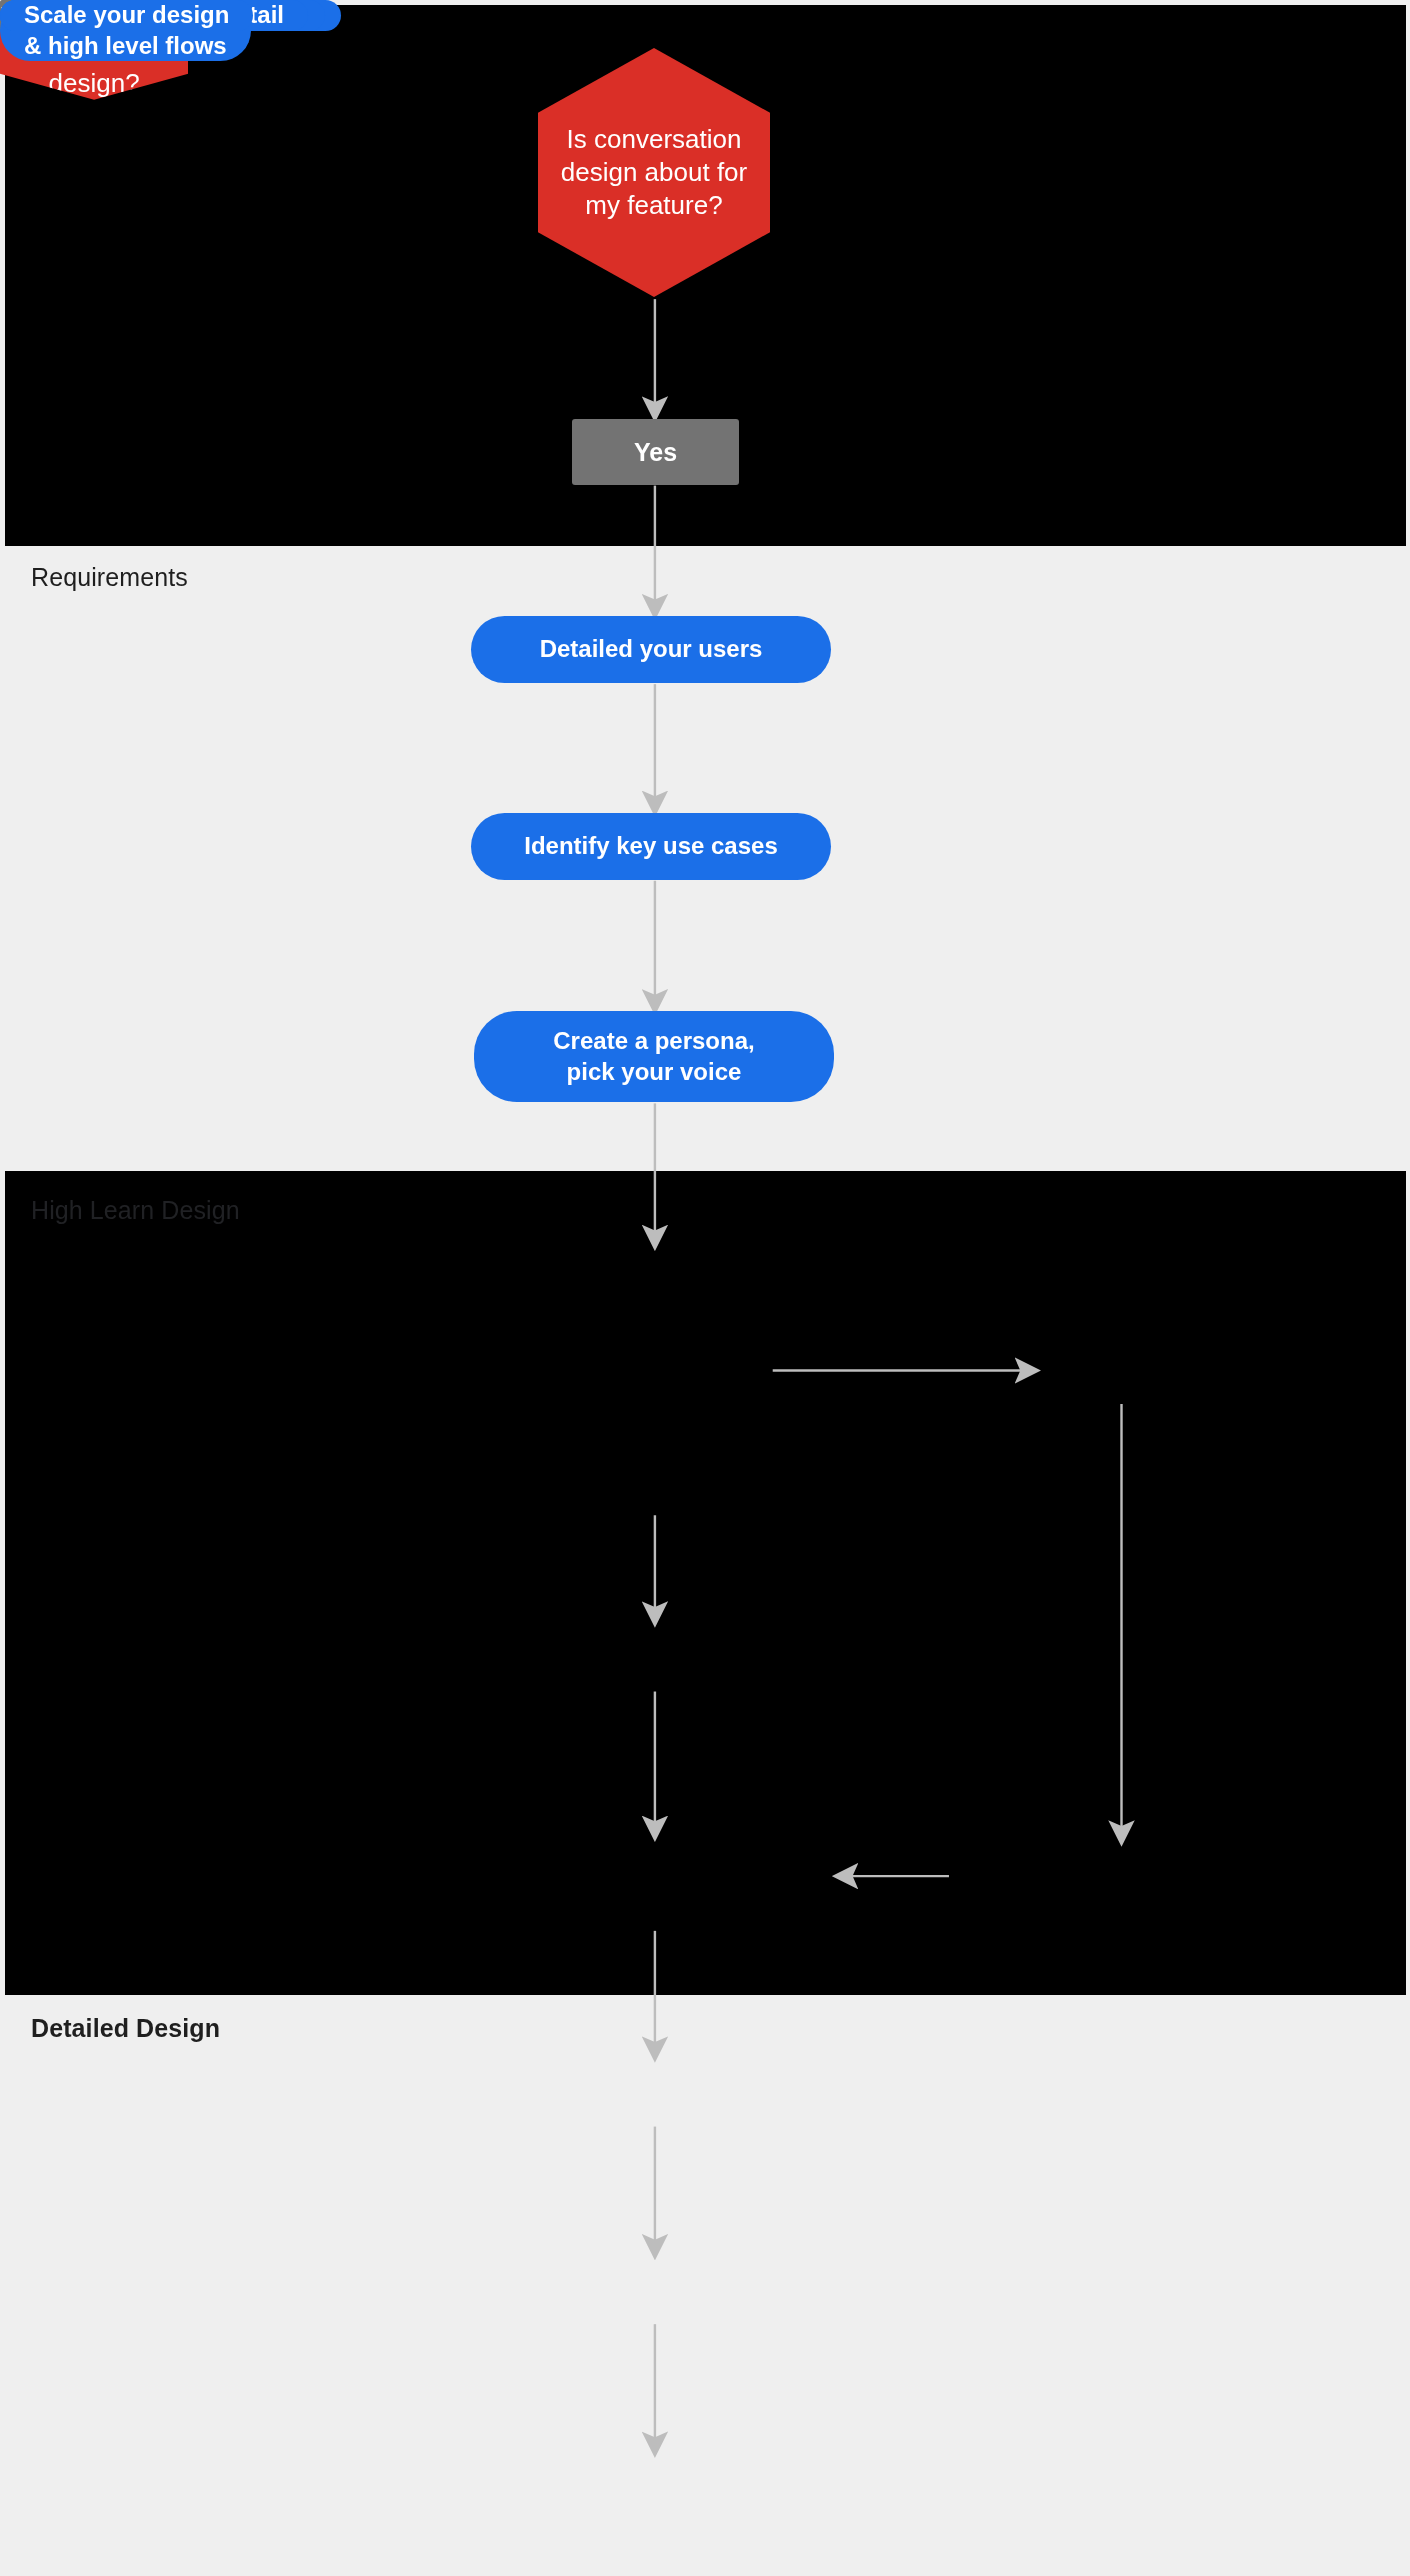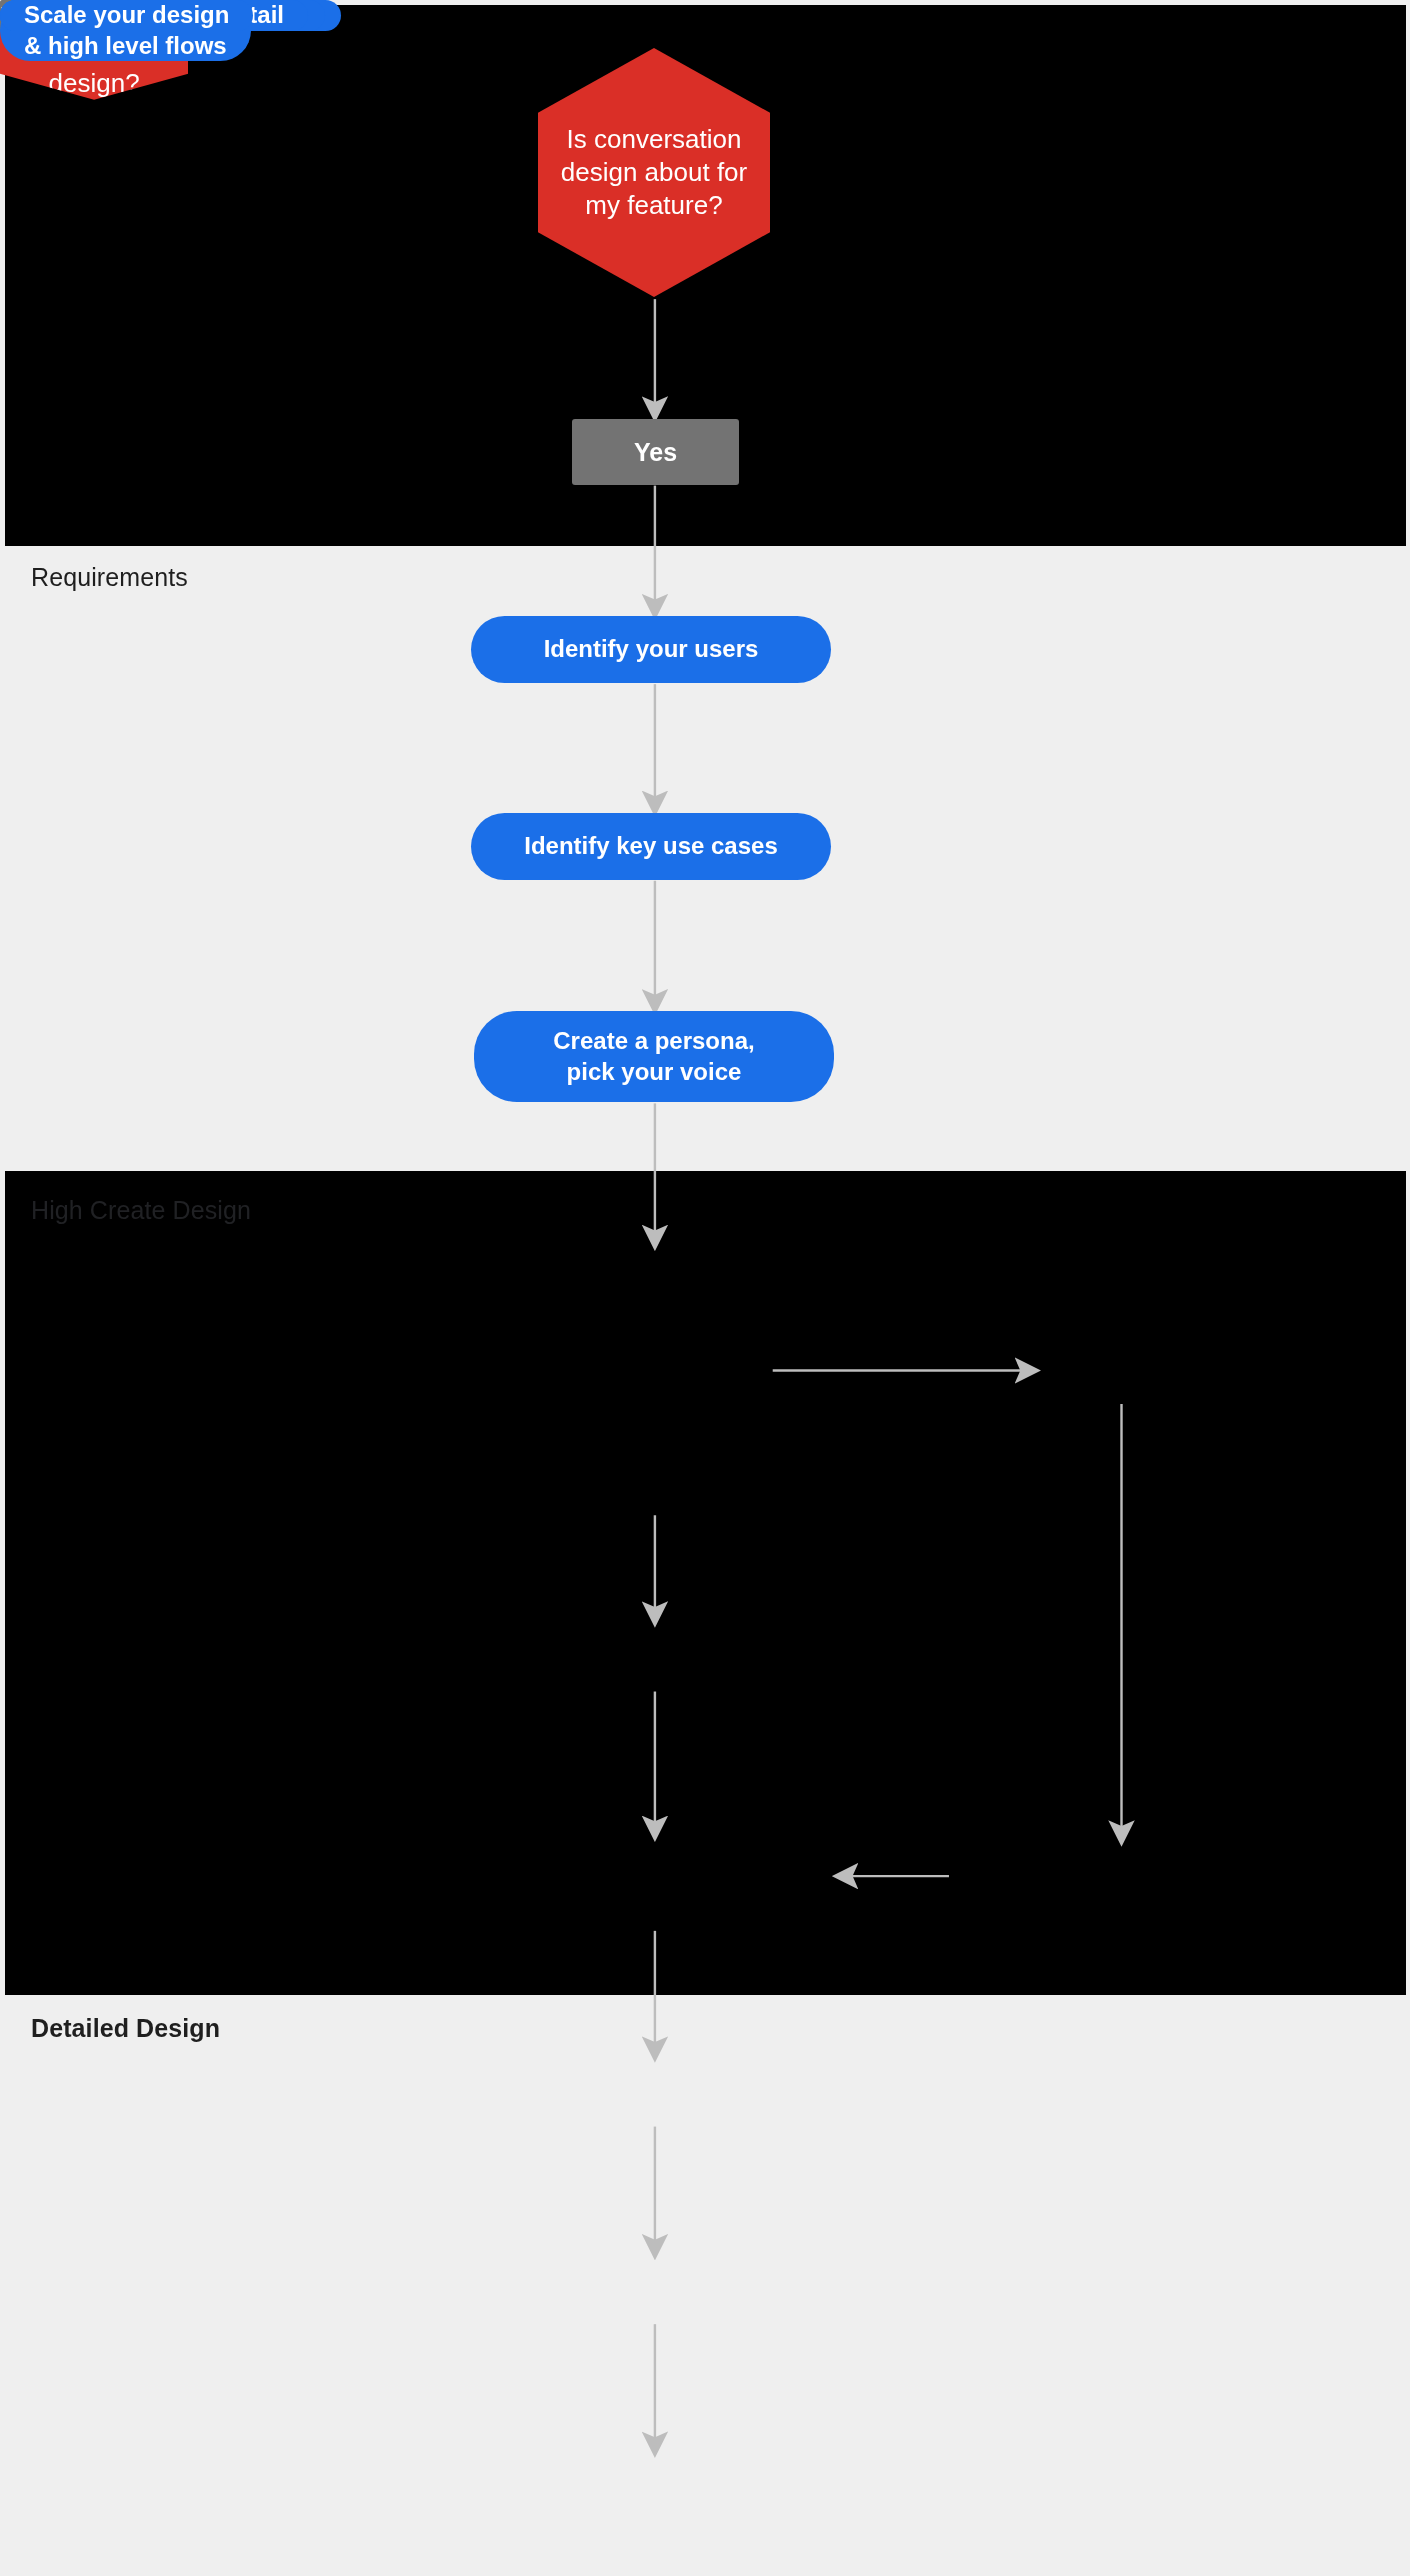--- a/index.html
+++ b/index.html
@@ -117,21 +117,21 @@
 <body>
 
 <div id="page">
 
   <div class="band dark" id="band-1"></div>
   <div class="band light" id="band-2"></div>
   <div class="band dark" id="band-3"></div>
   <div class="band light" id="band-4"></div>
 
   <div class="section-label on-light" id="label-requirements">Requirements</div>
-  <div class="section-label on-dark" id="label-highlevel">High Create Design</div>
+  <div class="section-label on-dark" id="label-highlevel">High Learn Design</div>
   <div class="section-label on-light" id="label-detailed">Detailed Design</div>
 
   <svg id="connectors" viewBox="0 0 1520 2776" xmlns="http://www.w3.org/2000/svg">
     <defs>
       <marker id="arrow" viewBox="0 0 12 12" refX="6" refY="6" markerWidth="11" markerHeight="11" orient="auto-start-reverse">
         <path d="M0,0 L12,6 L0,12 L2.6,6 Z" fill="#bdbdbd"></path>
       </marker>
     </defs>
     <g stroke="#bdbdbd" stroke-width="2.6" fill="none" marker-end="url(#arrow)">
 
@@ -162,21 +162,21 @@
       <line x1="706" y1="2505" x2="706" y2="2635"></line>
     </g>
   </svg>
 
   <div class="node hex" id="node-is-conv-design">Is conversation
 design about for
 my feature?</div>
 
   <div class="node answer" id="node-yes-1">Yes</div>
 
-  <div class="node step" id="node-identify-users">Identify your users</div>
+  <div class="node step" id="node-identify-users">Detailed your users</div>
 
   <div class="node step" id="node-persona-voice">Create a persona,
 pick your voice</div>
 
   <div class="node step" id="node-key-use-cases">Identify key use cases</div>
 
   <div class="node hex" id="node-new-to-conv">New to
 conversation
 design?</div>
 

